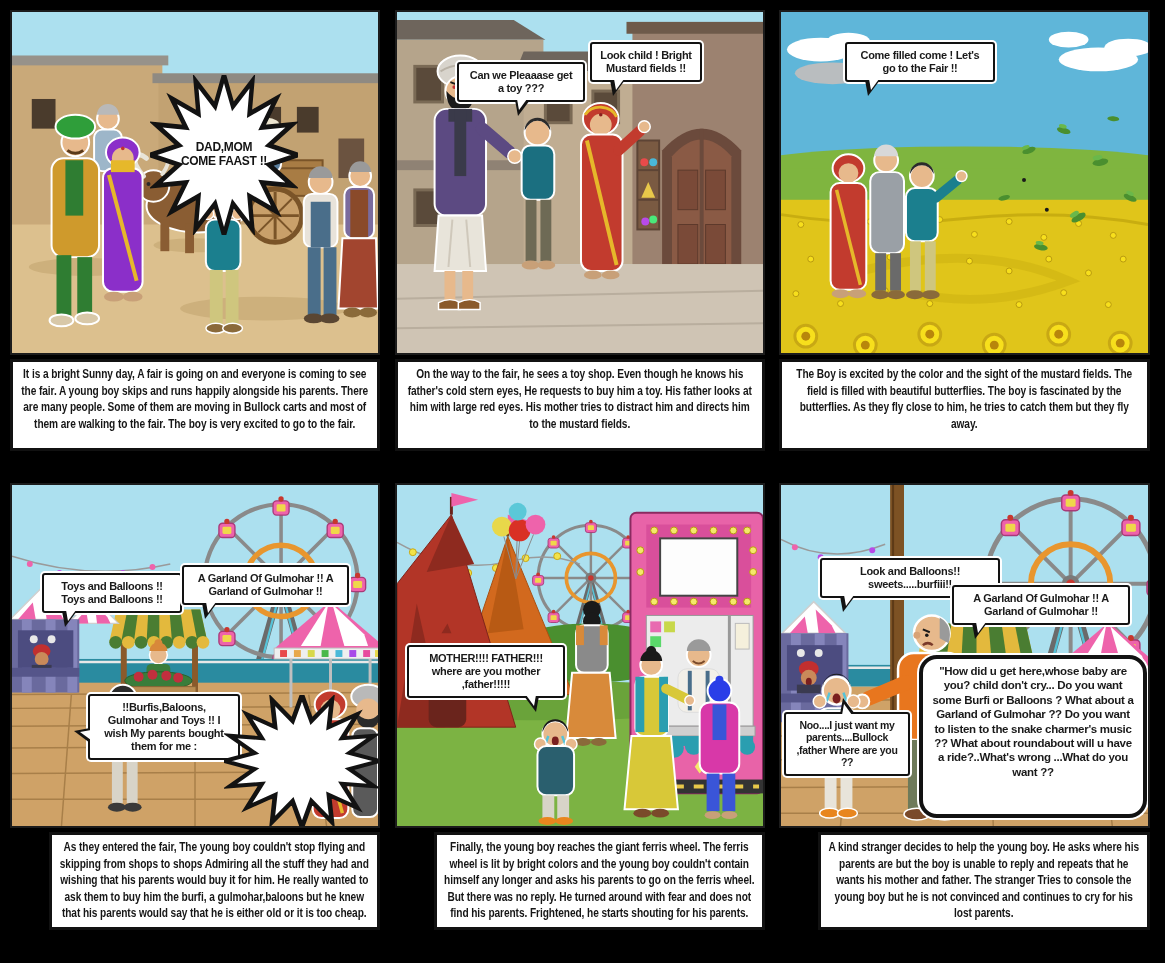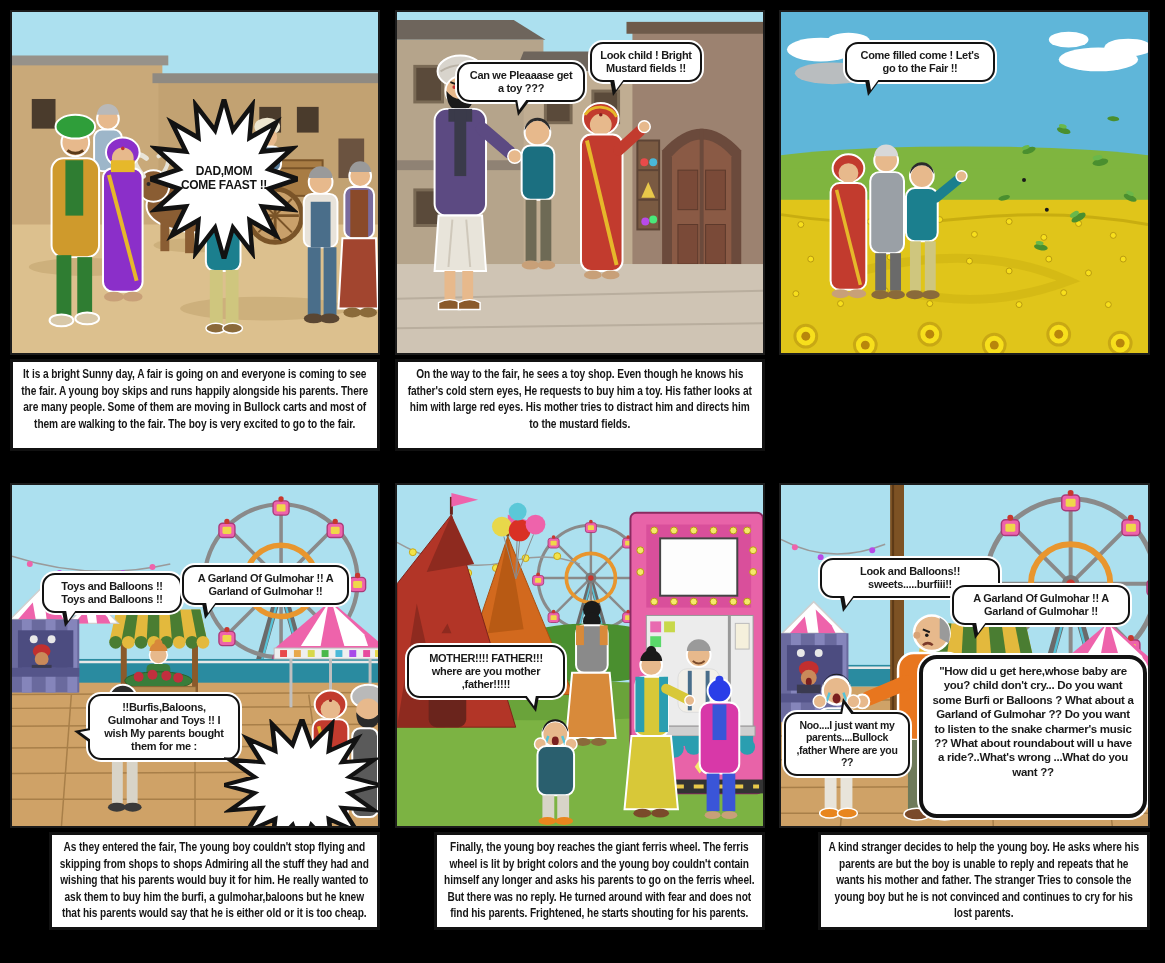--- a/index.html
+++ b/index.html
@@ -10,39 +10,39 @@
   .cell.c3{width:371px;}
   .scene{position:relative;height:345px;border:2px solid #1c1c1c;box-sizing:border-box;
          background:#ace0ef;overflow:hidden;}
   .scene>svg{position:absolute;inset:0;width:100%;height:100%;}
   .caption{margin-top:4px;background:#fff;border:3px solid #111;box-sizing:border-box;
            padding:4px 7px;overflow:hidden;}
   .r1 .caption{height:92px;}
   .r2 .caption{height:98px;margin-left:39px;}
   .cap-in{width:128%;transform:scaleX(0.78);transform-origin:0 0;font-weight:700;color:#161616;
           font-size:13px;line-height:1.27;text-align:center;letter-spacing:-0.1px;}
-  .bubble{position:absolute;background:#fff;border:2.5px solid #121212;border-radius:13px;
+  .bubble{position:absolute;background:#fff;border:2.5px solid #121212;border-radius:3px;
           padding:5px 7px;font-weight:700;color:#1a1a1a;text-align:center;line-height:1.18;
           font-size:11px;letter-spacing:-0.3px;z-index:6;box-sizing:border-box;
           box-shadow:0 0 0 2px #fff;}
   .bubble::before,.bubble::after{content:"";position:absolute;width:0;height:0;border-style:solid;}
   .t-bl::before{left:18px;bottom:-16px;border-width:16px 12px 0 3px;border-color:#121212 transparent transparent;}
   .t-bl::after{left:22px;bottom:-10px;border-width:11px 8px 0 2px;border-color:#fff transparent transparent;}
   .t-bc::before{left:45%;bottom:-16px;border-width:16px 12px 0 3px;border-color:#121212 transparent transparent;}
   .t-bc::after{left:47%;bottom:-10px;border-width:11px 8px 0 2px;border-color:#fff transparent transparent;}
   .t-br::before{right:24px;bottom:-16px;border-width:16px 3px 0 12px;border-color:#121212 transparent transparent;}
   .t-br::after{right:27px;bottom:-10px;border-width:11px 2px 0 8px;border-color:#fff transparent transparent;}
   .t-l::before{left:-16px;top:52%;border-width:3px 16px 12px 0;border-color:transparent #121212 transparent transparent;}
   .t-l::after{left:-10px;top:55%;border-width:2px 11px 8px 0;border-color:transparent #fff transparent transparent;}
   .t-tc::before{left:44%;top:-16px;border-width:0 12px 16px 3px;border-color:transparent transparent #121212;}
   .t-tc::after{left:46%;top:-10px;border-width:0 8px 11px 2px;border-color:transparent transparent #fff;}
   .t-tl::before{left:24px;top:-16px;border-width:0 12px 16px 3px;border-color:transparent transparent #121212;}
   .t-tl::after{left:27px;top:-10px;border-width:0 8px 11px 2px;border-color:transparent transparent #fff;}
   .big{border-width:4px;border-radius:18px;font-size:11.5px;line-height:1.25;}
-  .burst{position:absolute;z-index:6;margin-top:24px;}
+  .burst{position:absolute;z-index:6;}
   .burst>svg{position:absolute;inset:0;width:100%;height:100%;}
   .burst-text{position:absolute;inset:25% 19%;display:flex;align-items:center;justify-content:center;
               font-weight:700;color:#141414;text-align:center;line-height:1.16;letter-spacing:-0.3px;}
 </style>
 </head>
 <body>
 
 <svg width="0" height="0" style="position:absolute" aria-hidden="true">
 <defs>
 <polygon id="burstpoly" points="200,100 160.8,112.1 192.4,138.3 151.5,134.5 170.7,170.7 134.5,151.5 138.3,192.4 112.1,160.8 100,200 87.9,160.8 61.7,192.4 65.5,151.5 29.3,170.7 48.5,134.5 7.6,138.3 39.2,112.1 0,100 39.2,87.9 7.6,61.7 48.5,65.5 29.3,29.3 65.5,48.5 61.7,7.6 87.9,39.2 100,0 112.1,39.2 138.3,7.6 134.5,48.5 170.7,29.3 151.5,65.5 192.4,61.7 160.8,87.9"></polygon>
@@ -452,20 +452,23 @@
             </g>
           <g transform="translate(225,188) rotate(-15)">
               <ellipse rx="6" ry="2.5"></ellipse>
             </g>
           <circle cx="245" cy="170" r="2" fill="#1a1a1a"></circle>
             <circle cx="268" cy="200" r="2" fill="#1a1a1a"></circle>
         </g>
       </svg>
       <div class="bubble t-bl" style="left:64px;top:30px;width:150px">Come filled come ! Let's go to the Fair !!</div>
     </div>
+    <div class="caption">
+      <div class="cap-in">The Boy is excited by the color and the sight of the mustard fields. The field is filled with beautiful butterflies. The boy is fascinated by the butterflies. As they fly close to him, he tries to catch them but they fly away.</div>
+    </div>
   </section>
 
   <section class="cell r2" style="left:10px;top:483px">
     <div class="scene">
       <svg viewBox="0 0 370 345" preserveAspectRatio="none">
         <rect width="370" height="345" fill="#ace0ef"></rect>
         <path d="M0,72 Q80,98 160,80" fill="none" stroke="#9a9a9a" stroke-width="1.5"></path>
         <g>
           <circle cx="18" cy="80" r="3" fill="#ee63ab"></circle>
             <circle cx="48" cy="89" r="3" fill="#b84ae8"></circle>

